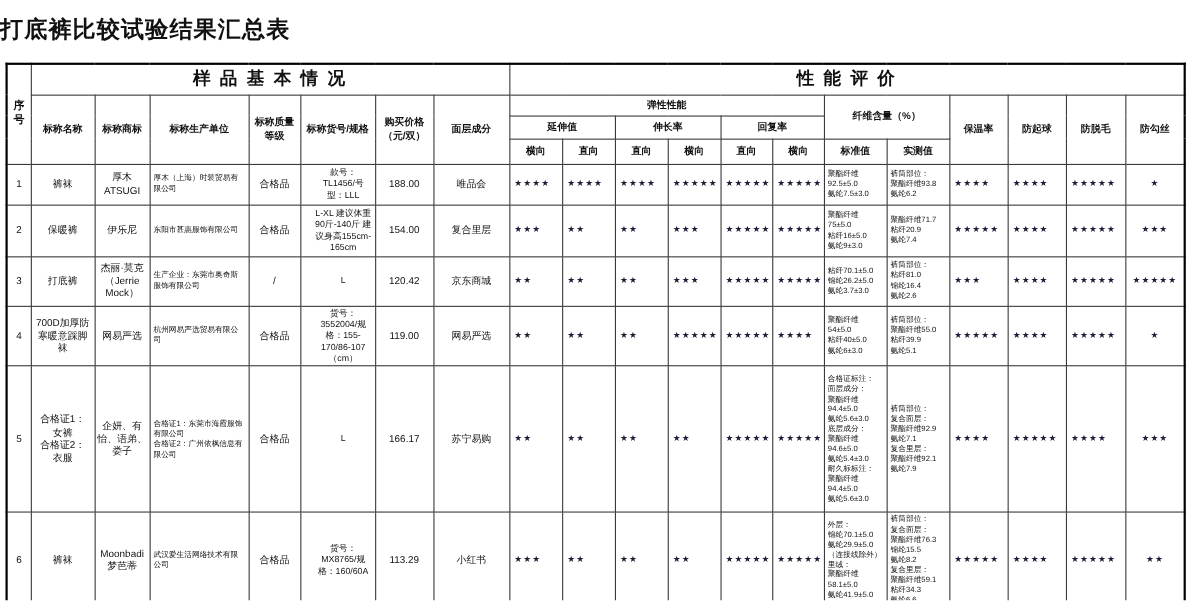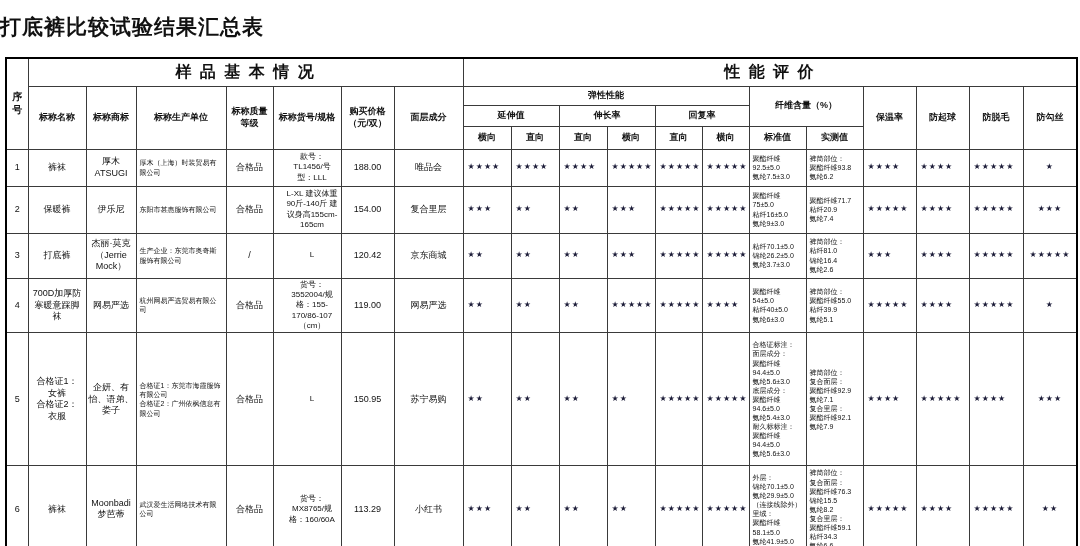--- a/index.html
+++ b/index.html
@@ -199,21 +199,21 @@
         <td>5</td>
         <td>合格证1：
 女裤
 合格证2：
 衣服</td>
         <td>企妍、有怡、语弟、娄子</td>
         <td class="sm">合格证1：东莞市海霞服饰有限公司
 合格证2：广州依枫信息有限公司</td>
         <td>合格品</td>
         <td class="md">L</td>
-        <td>150.95</td>
+        <td>166.17</td>
         <td>苏宁易购</td>
         <td class="st">★★</td>
         <td class="st">★★</td>
         <td class="st">★★</td>
         <td class="st">★★</td>
         <td class="st">★★★★★</td>
         <td class="st">★★★★★</td>
         <td class="sm">合格证标注：
 面层成分：
 聚酯纤维

